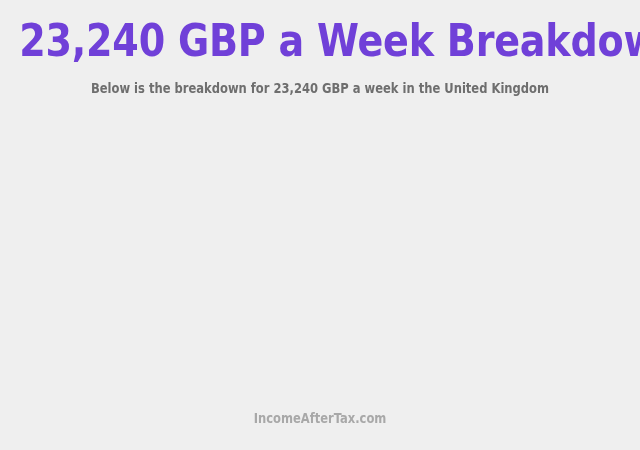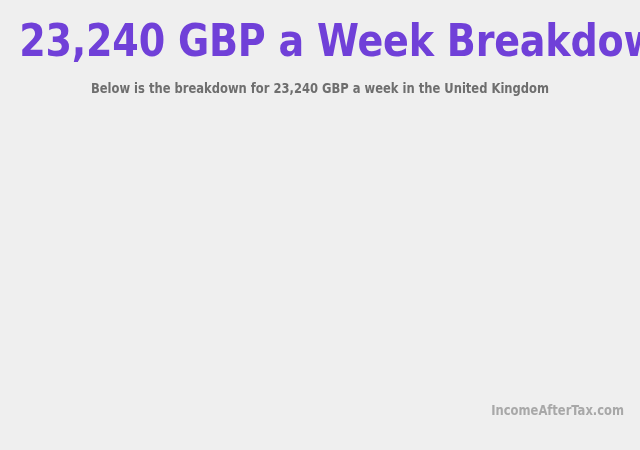--- a/index.html
+++ b/index.html
@@ -64,22 +64,22 @@
 
   
   .content-area {
     flex: 1 1 auto;
     width: 100%;
   }
 
   
   .footer {
     width: 100%;
-    text-align: right;
-    padding-bottom: 32px;
+    text-align: center;
+    padding-bottom: 24px;
     box-sizing: border-box;
   }
 
   .watermark {
     margin: 0;
     color: #a8a8a8;
     font-family: "DejaVu Sans Condensed", "Liberation Sans Narrow",
                  "Liberation Sans", sans-serif;
     font-size: 13.5px;
     font-weight: bold;

